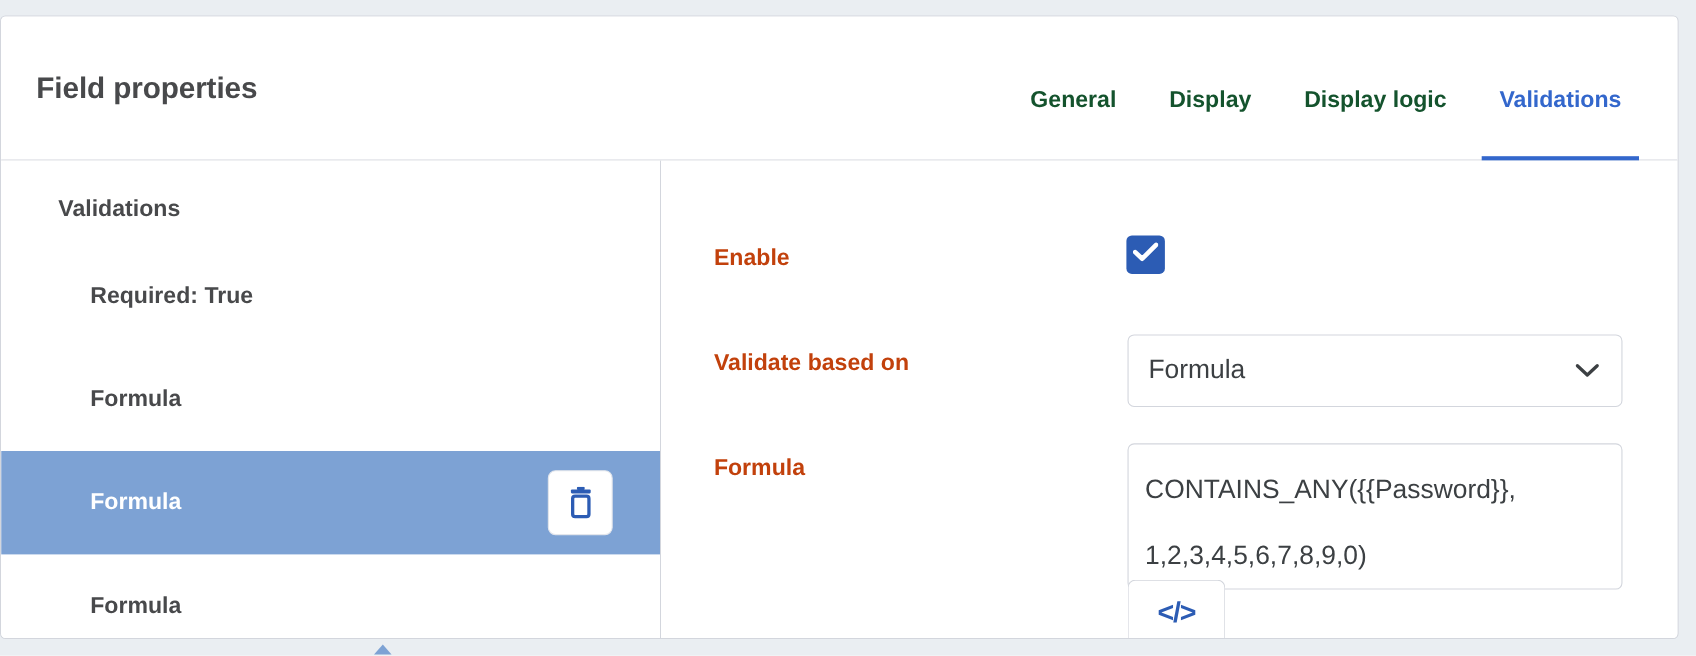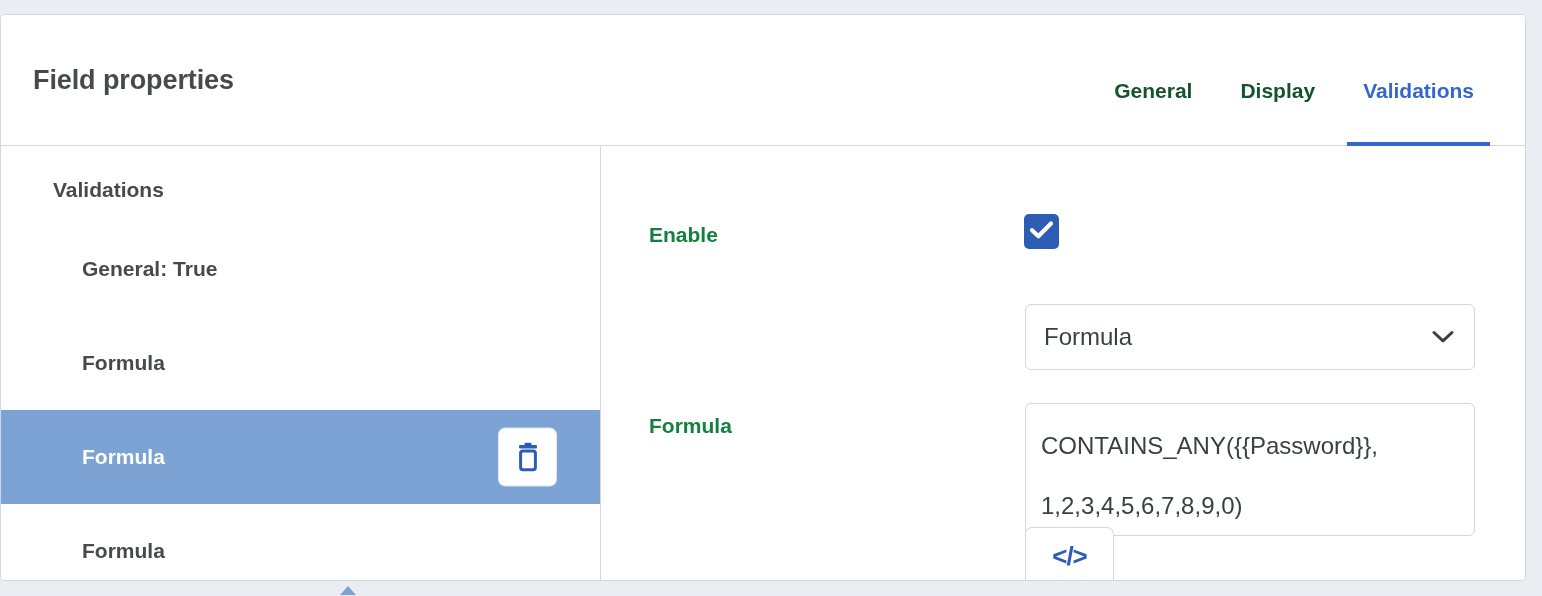--- a/index.html
+++ b/index.html
@@ -171,21 +171,21 @@
     flex: 1;
     background: #ffffff;
     overflow: hidden;
   }
 
   .field-label {
     position: absolute;
     left: 48px;
     font-size: 21px;
     font-weight: 700;
-    color: #15803d;
+    color: #c2410c;
     white-space: nowrap;
   }
 
   .label-enable  { top: 77px; }
   .label-based   { top: 172px; }
   .label-formula { top: 268px; }
 
   .checkbox {
     position: absolute;
     left: 423px;
@@ -285,31 +285,32 @@
 <div class="page">
 
   <div class="card">
 
     <div class="card-header">
       <div class="page-title">Field properties</div>
 
       <div class="tabs">
         <div class="tab">General</div>
         <div class="tab">Display</div>
+        <div class="tab">Display logic</div>
         <div class="tab active">Validations</div>
       </div>
     </div>
 
     <div class="card-body">
 
       <div class="sidebar">
         <div class="side-group-title">Validations</div>
 
         <div class="side-item slot-0">
-          <span class="side-label">General: True</span>
+          <span class="side-label">Required: True</span>
         </div>
 
         <div class="side-item slot-1">
           <span class="side-label">Formula</span>
         </div>
 
         <div class="side-item slot-2 selected">
           <span class="side-label">Formula</span>
           <div class="delete-btn">
             <span>
@@ -332,20 +333,21 @@
         <div class="field-label label-enable">Enable</div>
 
         <div class="checkbox">
           <span>
             <svg width="23" height="18" viewBox="0 0 23 18" fill="none">
               <path d="M2 9.2 L8.4 15.2 L21 2.6" stroke="#ffffff" stroke-width="4.2" stroke-linecap="round" stroke-linejoin="round"></path>
             </svg>
           </span>
         </div>
 
+        <div class="field-label label-based">Validate based on</div>
 
         <div class="select">
           <span class="select-value">Formula</span>
           <span class="select-chevron">
             <svg width="22" height="13" viewBox="0 0 22 13" fill="none">
               <path d="M2 2 L11 10.4 L20 2" stroke="#3c4043" stroke-width="3" stroke-linecap="round" stroke-linejoin="round"></path>
             </svg>
           </span>
         </div>
 

